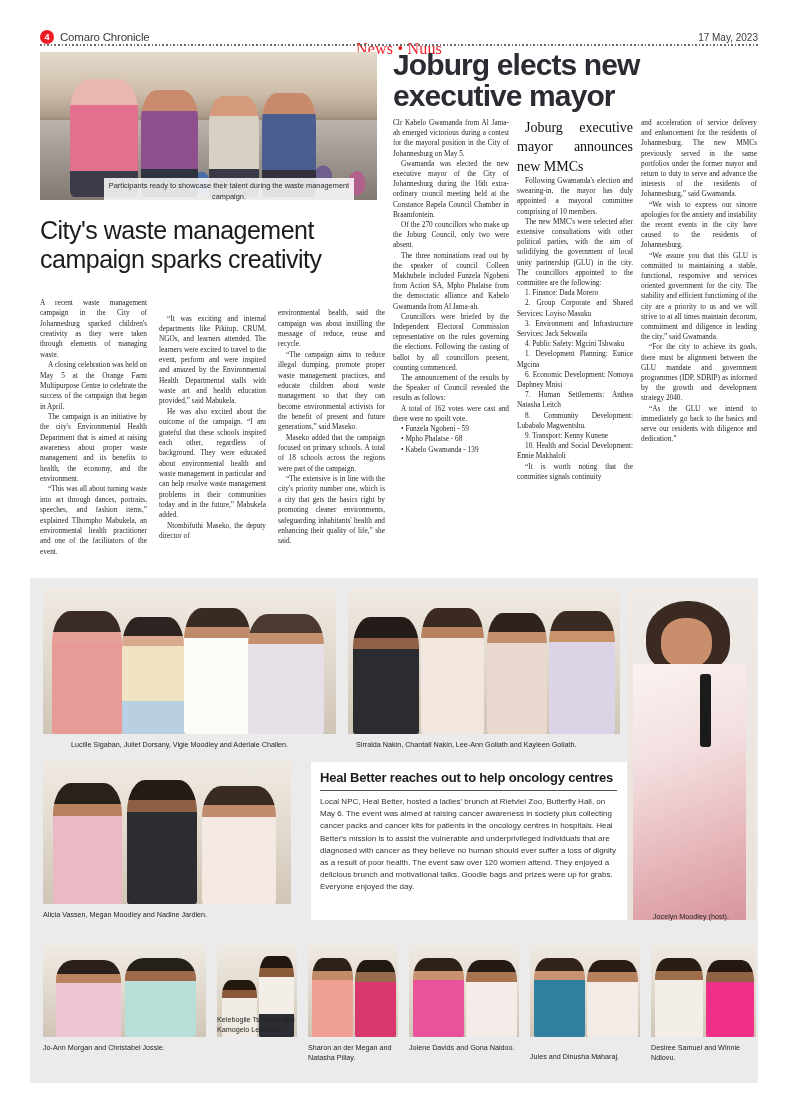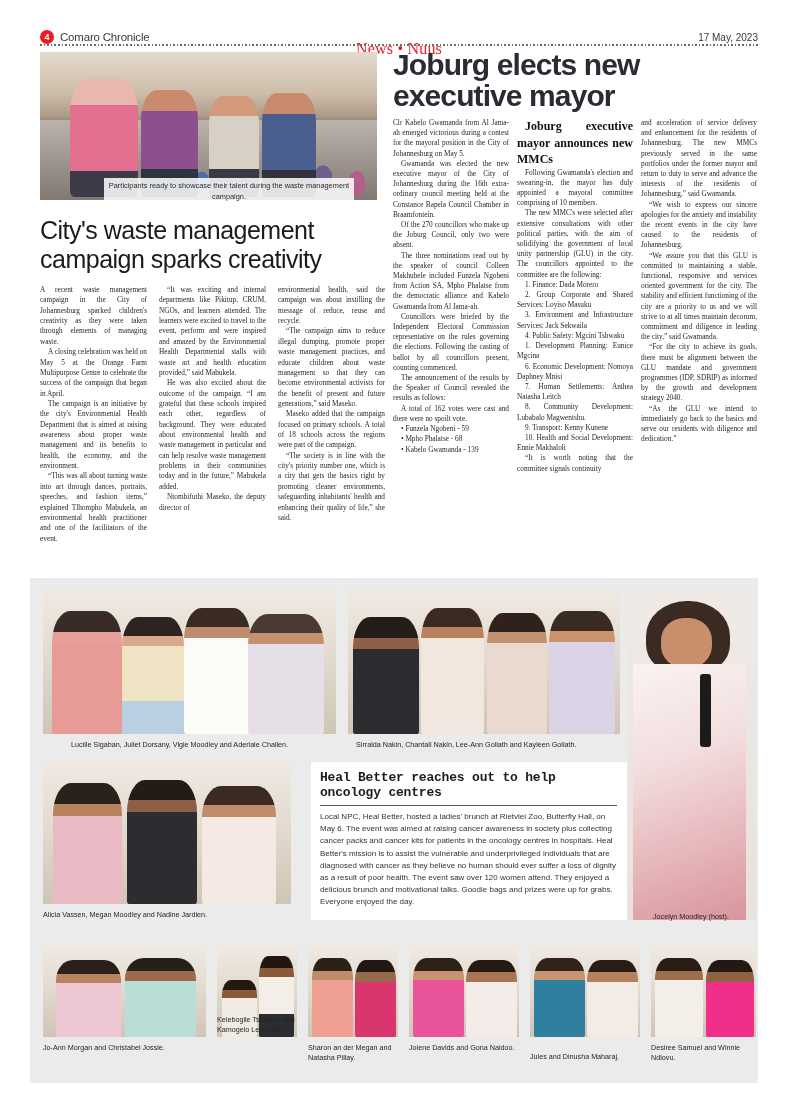--- a/index.html
+++ b/index.html
@@ -95,21 +95,21 @@
   .left-headline {
     position: absolute; left: 40px; top: 216px; width: 345px;
     font-family: "Liberation Sans", sans-serif;
     font-weight: 400; font-size: 25px; line-height: 1.17;
     color: #1b1b1b; letter-spacing: -0.5px;
   }
 
   
   .left-cols {
     position: absolute; left: 40px; top: 285px; width: 345px; height: 285px;
-    display: flex; gap: 12px;
+    display: flex; gap: 12px; align-items: center;
   }
   .lcol { width: 109px; }
   .body-text {
     font-family: "Liberation Serif", serif;
     font-size: 7.3px; line-height: 1.42; color: #262626;
     text-align: justify;
   }
   .body-text p { text-indent: 8px; margin: 0; }
   .body-text p.first { text-indent: 0; }
 
@@ -123,21 +123,21 @@
 
   
   .right-cols {
     position: absolute; left: 393px; top: 118px; width: 365px; height: 452px;
     display: flex; gap: 8px;
   }
   .rcol { width: 116px; }
   .rcol .body-text { font-size: 7.3px; line-height: 1.40; }
   .subhead {
     font-family: "Liberation Serif", serif;
-    font-weight: bold; font-size: 12px; line-height: 1.38;
+    font-weight: normal; font-size: 14px; line-height: 1.38;
     color: #111; text-indent: 8px; margin: 0;
   }
   .bullet { text-indent: 0 !important; padding-left: 8px; }
 
   
   .grey-panel {
     position: absolute; left: 30px; top: 578px; width: 728px; height: 505px;
     background: #ebebeb;
   }
 
@@ -152,21 +152,21 @@
   
   .bg-hall { background: linear-gradient(to bottom,#efeae3 0%,#e2dace 48%,#cfc5b6 100%); }
   .pgroup { position: absolute; bottom: 0; width: 100%; height: 100%; }
   .pp { position: absolute; bottom: 0; border-radius: 26% 26% 3% 3%; }
 
   .hb-box {
     position: absolute; left: 311px; top: 762px; width: 316px; height: 158px;
     background: #ffffff; padding: 8px 10px 6px 9px;
   }
   .hb-title {
-    font-family: Liberation Mono, monospace;
+    font-family: Liberation Sans, sans-serif;
     font-weight: bold; font-size: 13px; line-height: 1.16;
     color: #1d1d1d; letter-spacing: -0.2px;
   }
   .hb-rule { height: 1px; background: #555; margin: 5px 0 5px; }
   .hb-body {
     font-family: "Liberation Sans", sans-serif;
     font-size: 8px; line-height: 1.52; color: #333;
   }
 </style>
 </head>
@@ -208,21 +208,21 @@
         <p>“It was exciting and internal departments like Pikitup, CRUM, NGOs, and learners attended. The learners were excited to travel to the event, perform and were inspired and amazed by the Environmental Health Departmental stalls with waste art and health education provided,” said Mabukela.</p>
         <p>He was also excited about the outcome of the campaign. “I am grateful that these schools inspired each other, regardless of background. They were educated about environmental health and waste management in particular and can help resolve waste management problems in their communities today and in the future,” Mabukela added.</p>
         <p>Ntombifuthi Maseko, the deputy director of</p>
       </div>
     </div>
     <div class="lcol">
       <div class="body-text">
         <p class="first">environmental health, said the campaign was about instilling the message of reduce, reuse and recycle.</p>
         <p>“The campaign aims to reduce illegal dumping, promote proper waste management practices, and educate children about waste management so that they can become environmental activists for the benefit of present and future generations,” said Maseko.</p>
         <p>Maseko added that the campaign focused on primary schools. A total of 18 schools across the regions were part of the campaign.</p>
-        <p>“The society is in line with the city's priority number one, which is a city that gets the basics right by promoting cleaner environments, safeguarding inhabitants' health and enhancing their quality of life,” she said.</p>
+        <p>“The extensive is in line with the city's priority number one, which is a city that gets the basics right by promoting cleaner environments, safeguarding inhabitants' health and enhancing their quality of life,” she said.</p>
       </div>
     </div>
   </div>
 
   <div class="main-headline">Joburg elects new executive mayor</div>
 
   <div class="right-cols">
     <div class="rcol">
       <div class="body-text">
         <p class="first">Clr Kabelo Gwamanda from Al Jama-ah emerged victorious during a contest for the mayoral position in the City of Johannesburg on May 5.</p>

